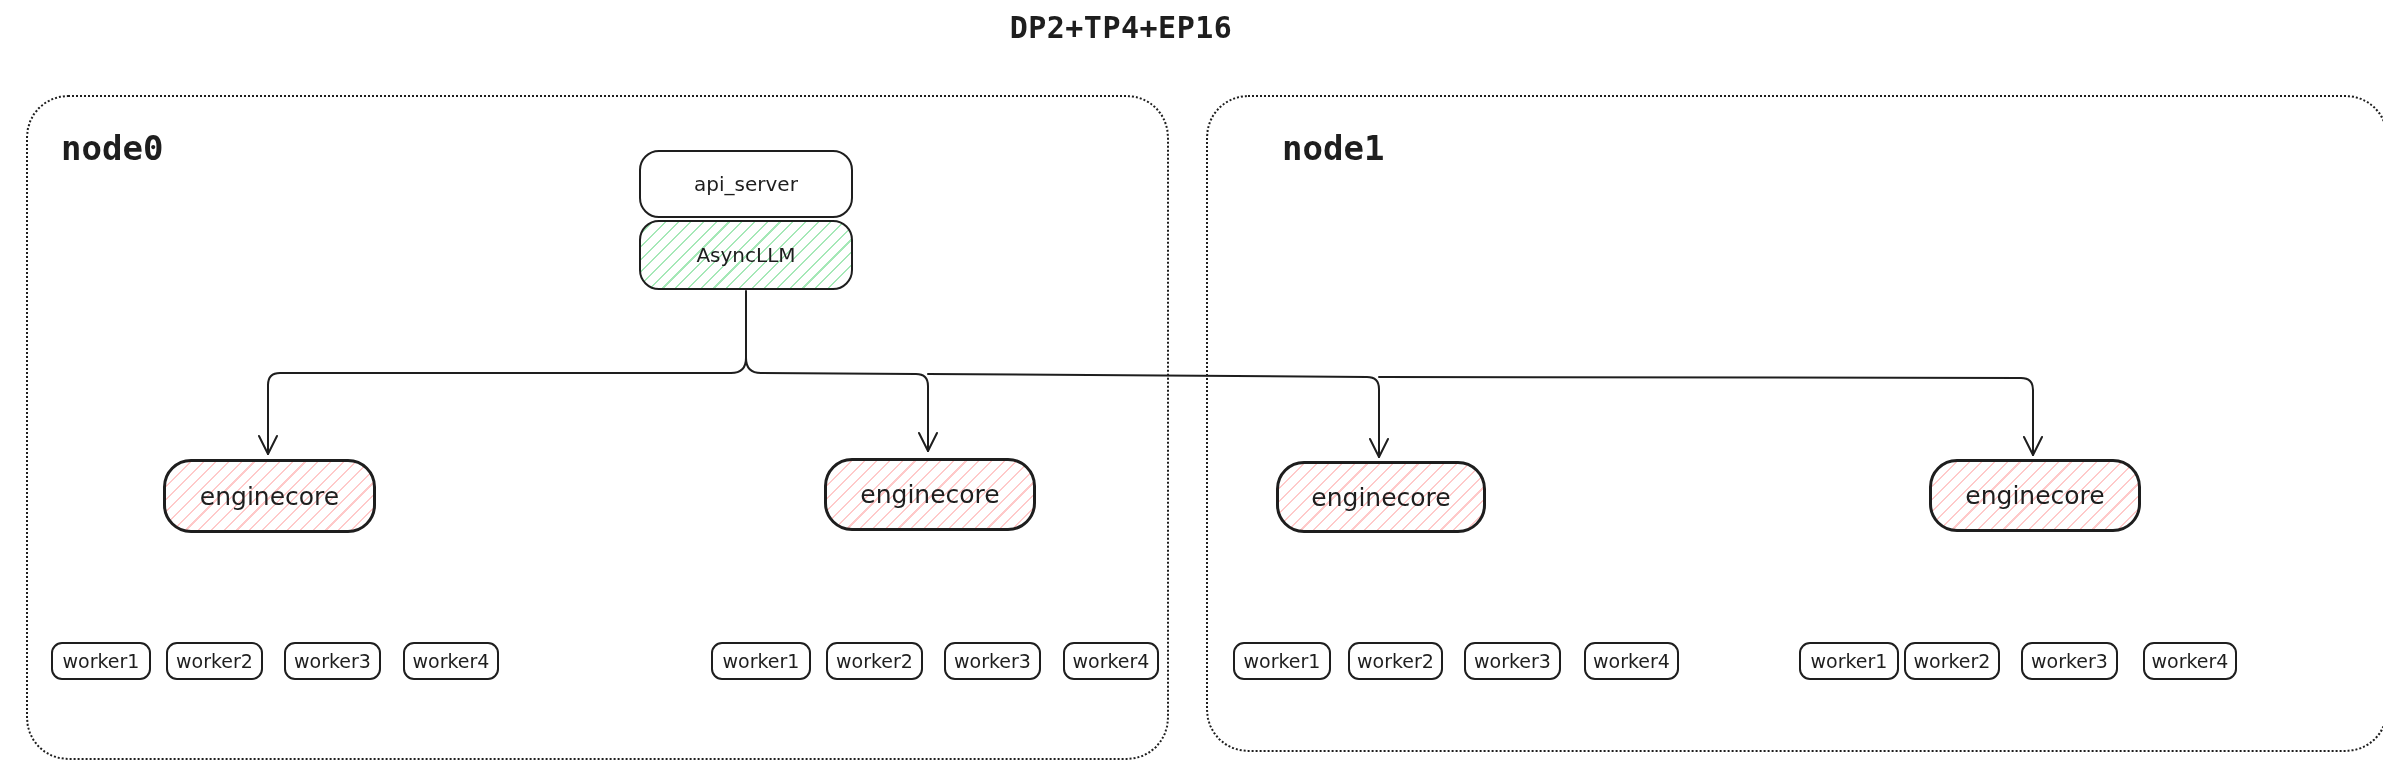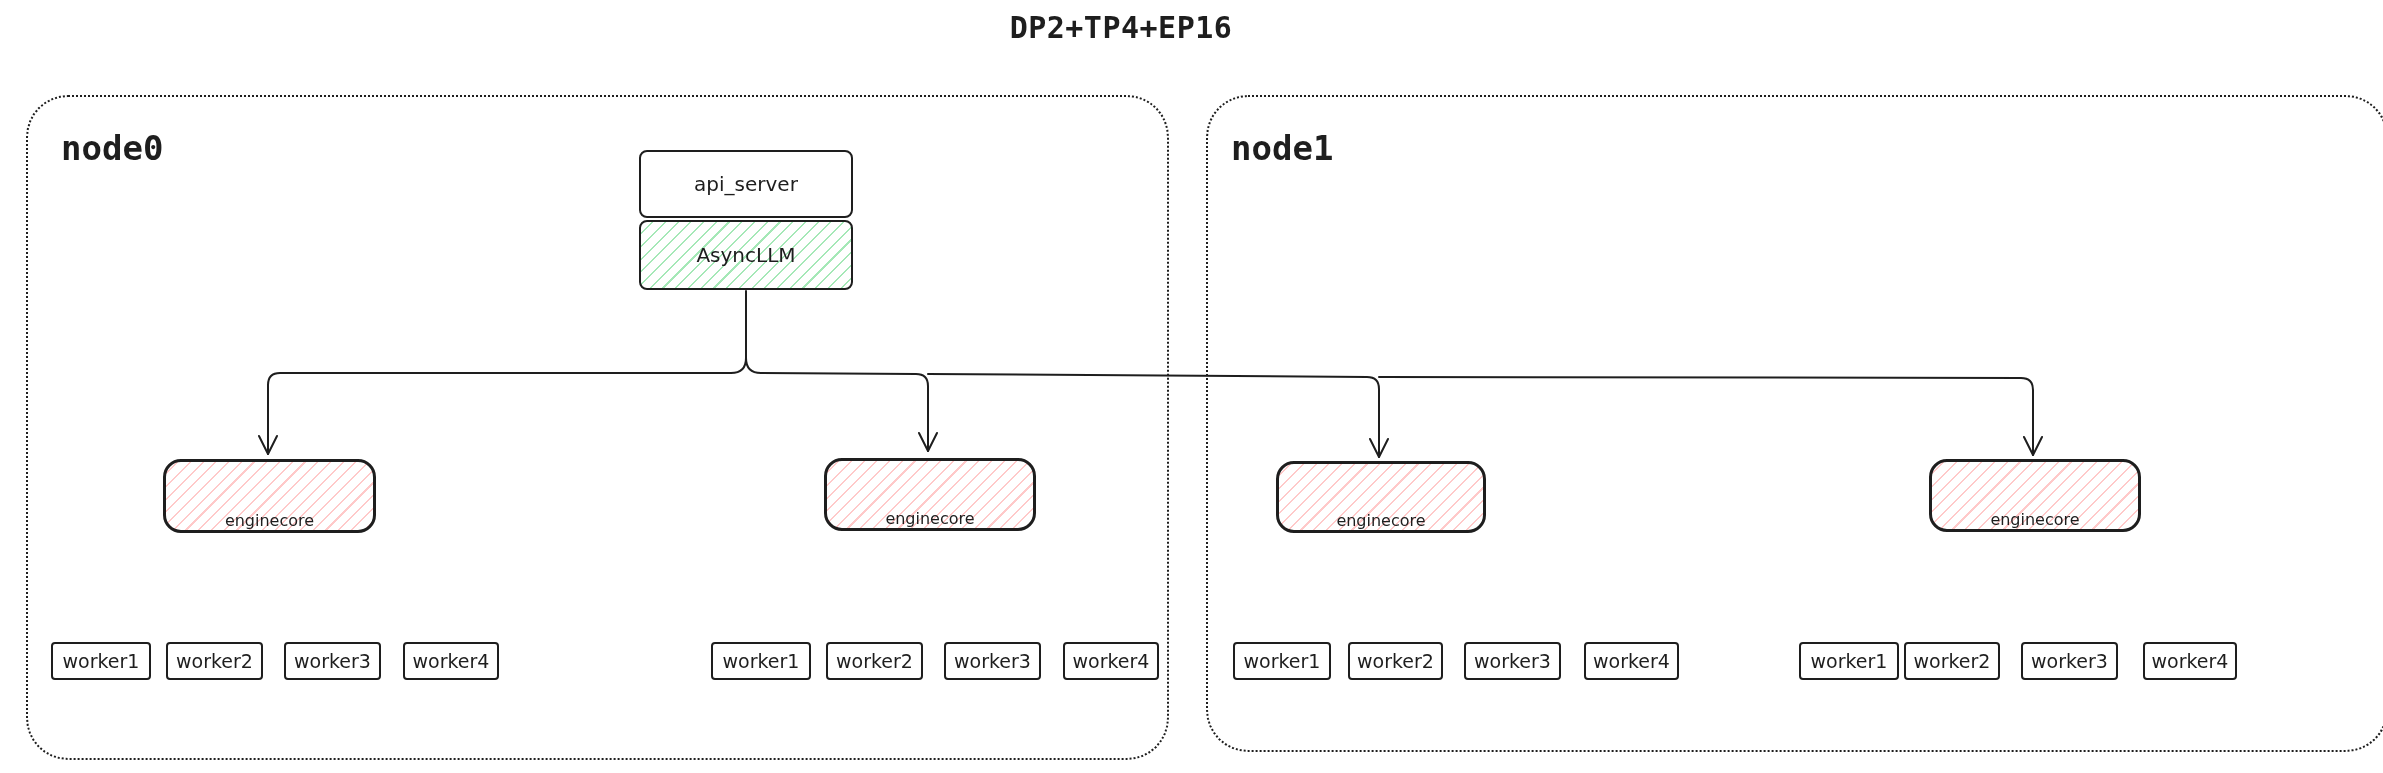--- a/index.html
+++ b/index.html
@@ -46,31 +46,30 @@
   .shape {
     position: absolute;
     display: flex;
     align-items: center;
     justify-content: center;
     border: 2.5px solid var(--ink);
     background: var(--background);
     white-space: nowrap;
   }
   .big-box {
-    border-radius: 8px;
+    border-radius: 20px;
     font-size: 20px;
   }
   .engine-box {
-    border-radius: 18px;
+    border-radius: 28px;
     border-width: 3px;
-    font-size: 16px;
-    align-items: flex-end;
+    font-size: 25px;
   }
   .worker-box {
-    border-radius: 4px;
+    border-radius: 11px;
     border-width: 2.3px;
     font-size: 19px;
   }
   .hatch-green {
     background-image: repeating-linear-gradient(
       135deg,
       transparent 0px, transparent 7.5px,
       var(--green-hatch) 7.5px, var(--green-hatch) 9px);
     justify-content: center;
   }
@@ -98,21 +97,21 @@
 <body>
 
 <div class="canvas">
 
   <div class="diagram-title">DP2+TP4+EP16</div>
 
   <div class="node-container" style="left:10px; top:95px; width:1143px; height:665px;"></div>
   <div class="node-label" style="left:45px; top:128px;">node0</div>
 
   <div class="node-container" style="left:1190px; top:95px; width:1182px; height:657px;"></div>
-  <div class="node-label" style="left:1215px; top:128px;">node1</div>
+  <div class="node-label" style="left:1266px; top:128px;">node1</div>
 
   <svg class="connector-layer" viewBox="0 0 2383 773">
 
     <path d="M730 291 L730 358 Q730 373 715 373 L264 373 Q252 373 252 385 L252 454"></path>
     <path d="M243 436 L252 454 L261 436"></path>
 
     <path d="M730 358 Q730 373 745 373 L900 374 Q912 374 912 386 L912 451"></path>
     <path d="M903 433 L912 451 L921 433"></path>
 
     <path d="M912 374 L1351 377 Q1363 377 1363 389 L1363 457"></path>

